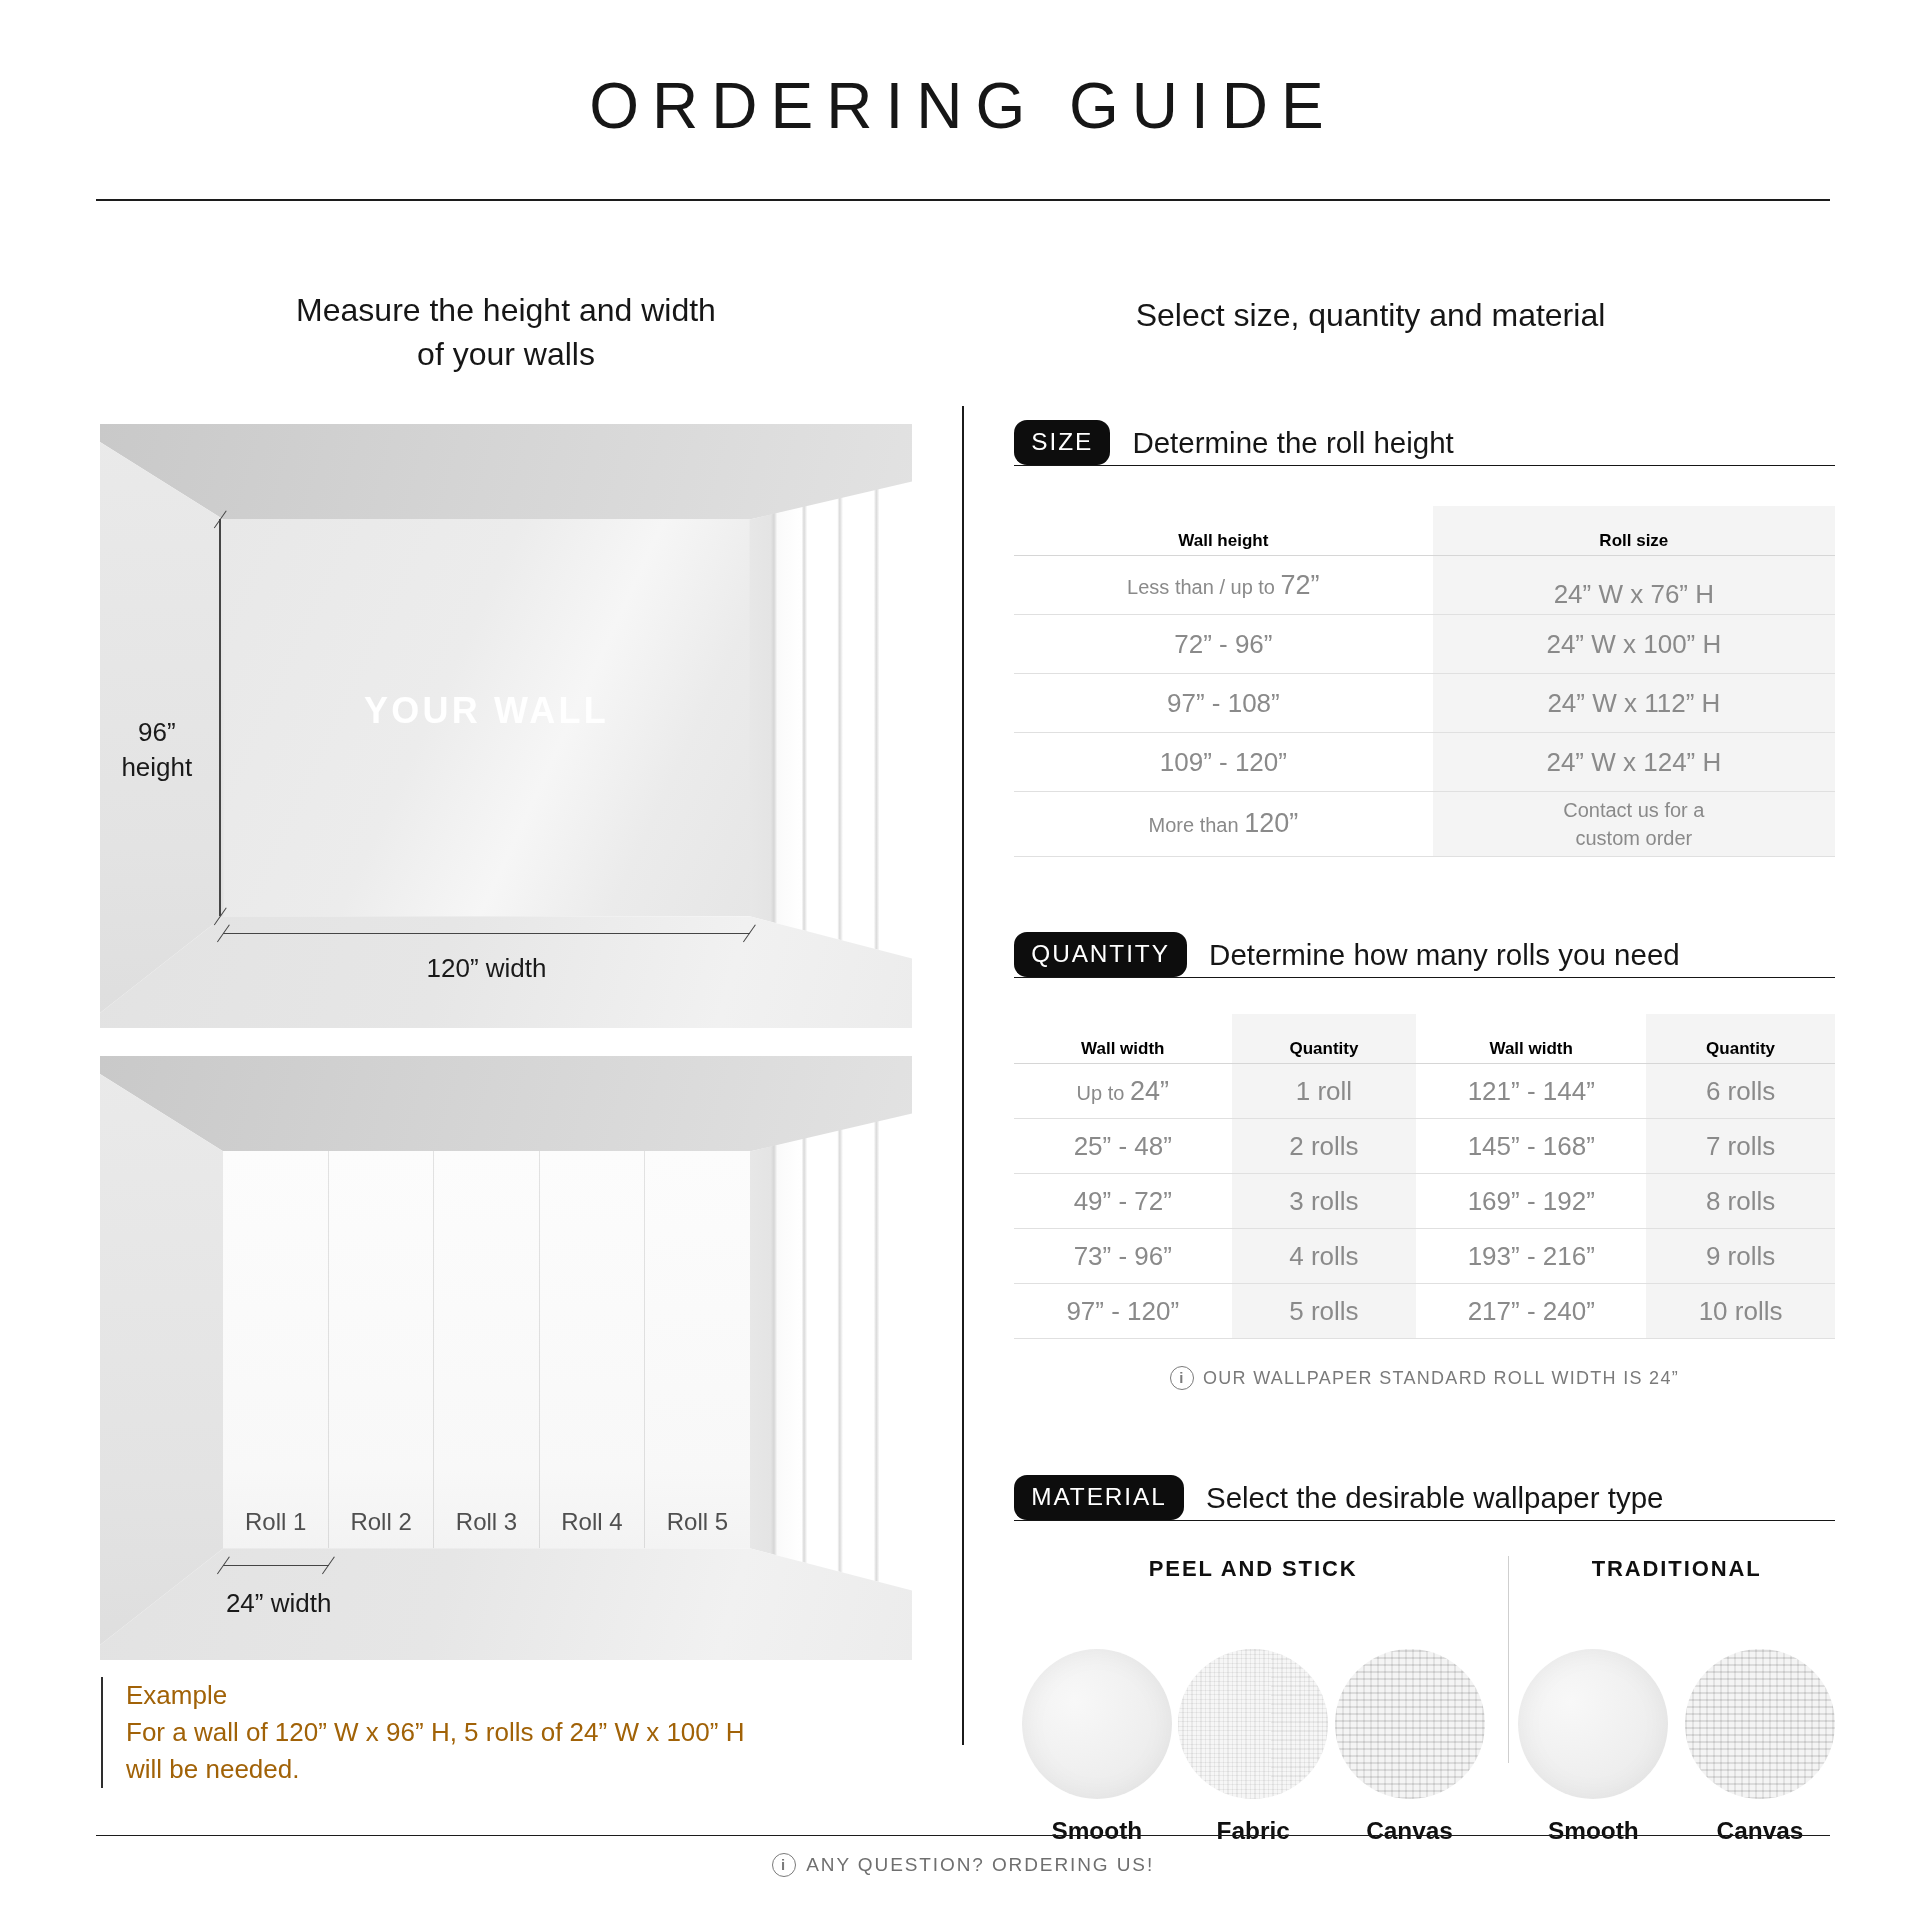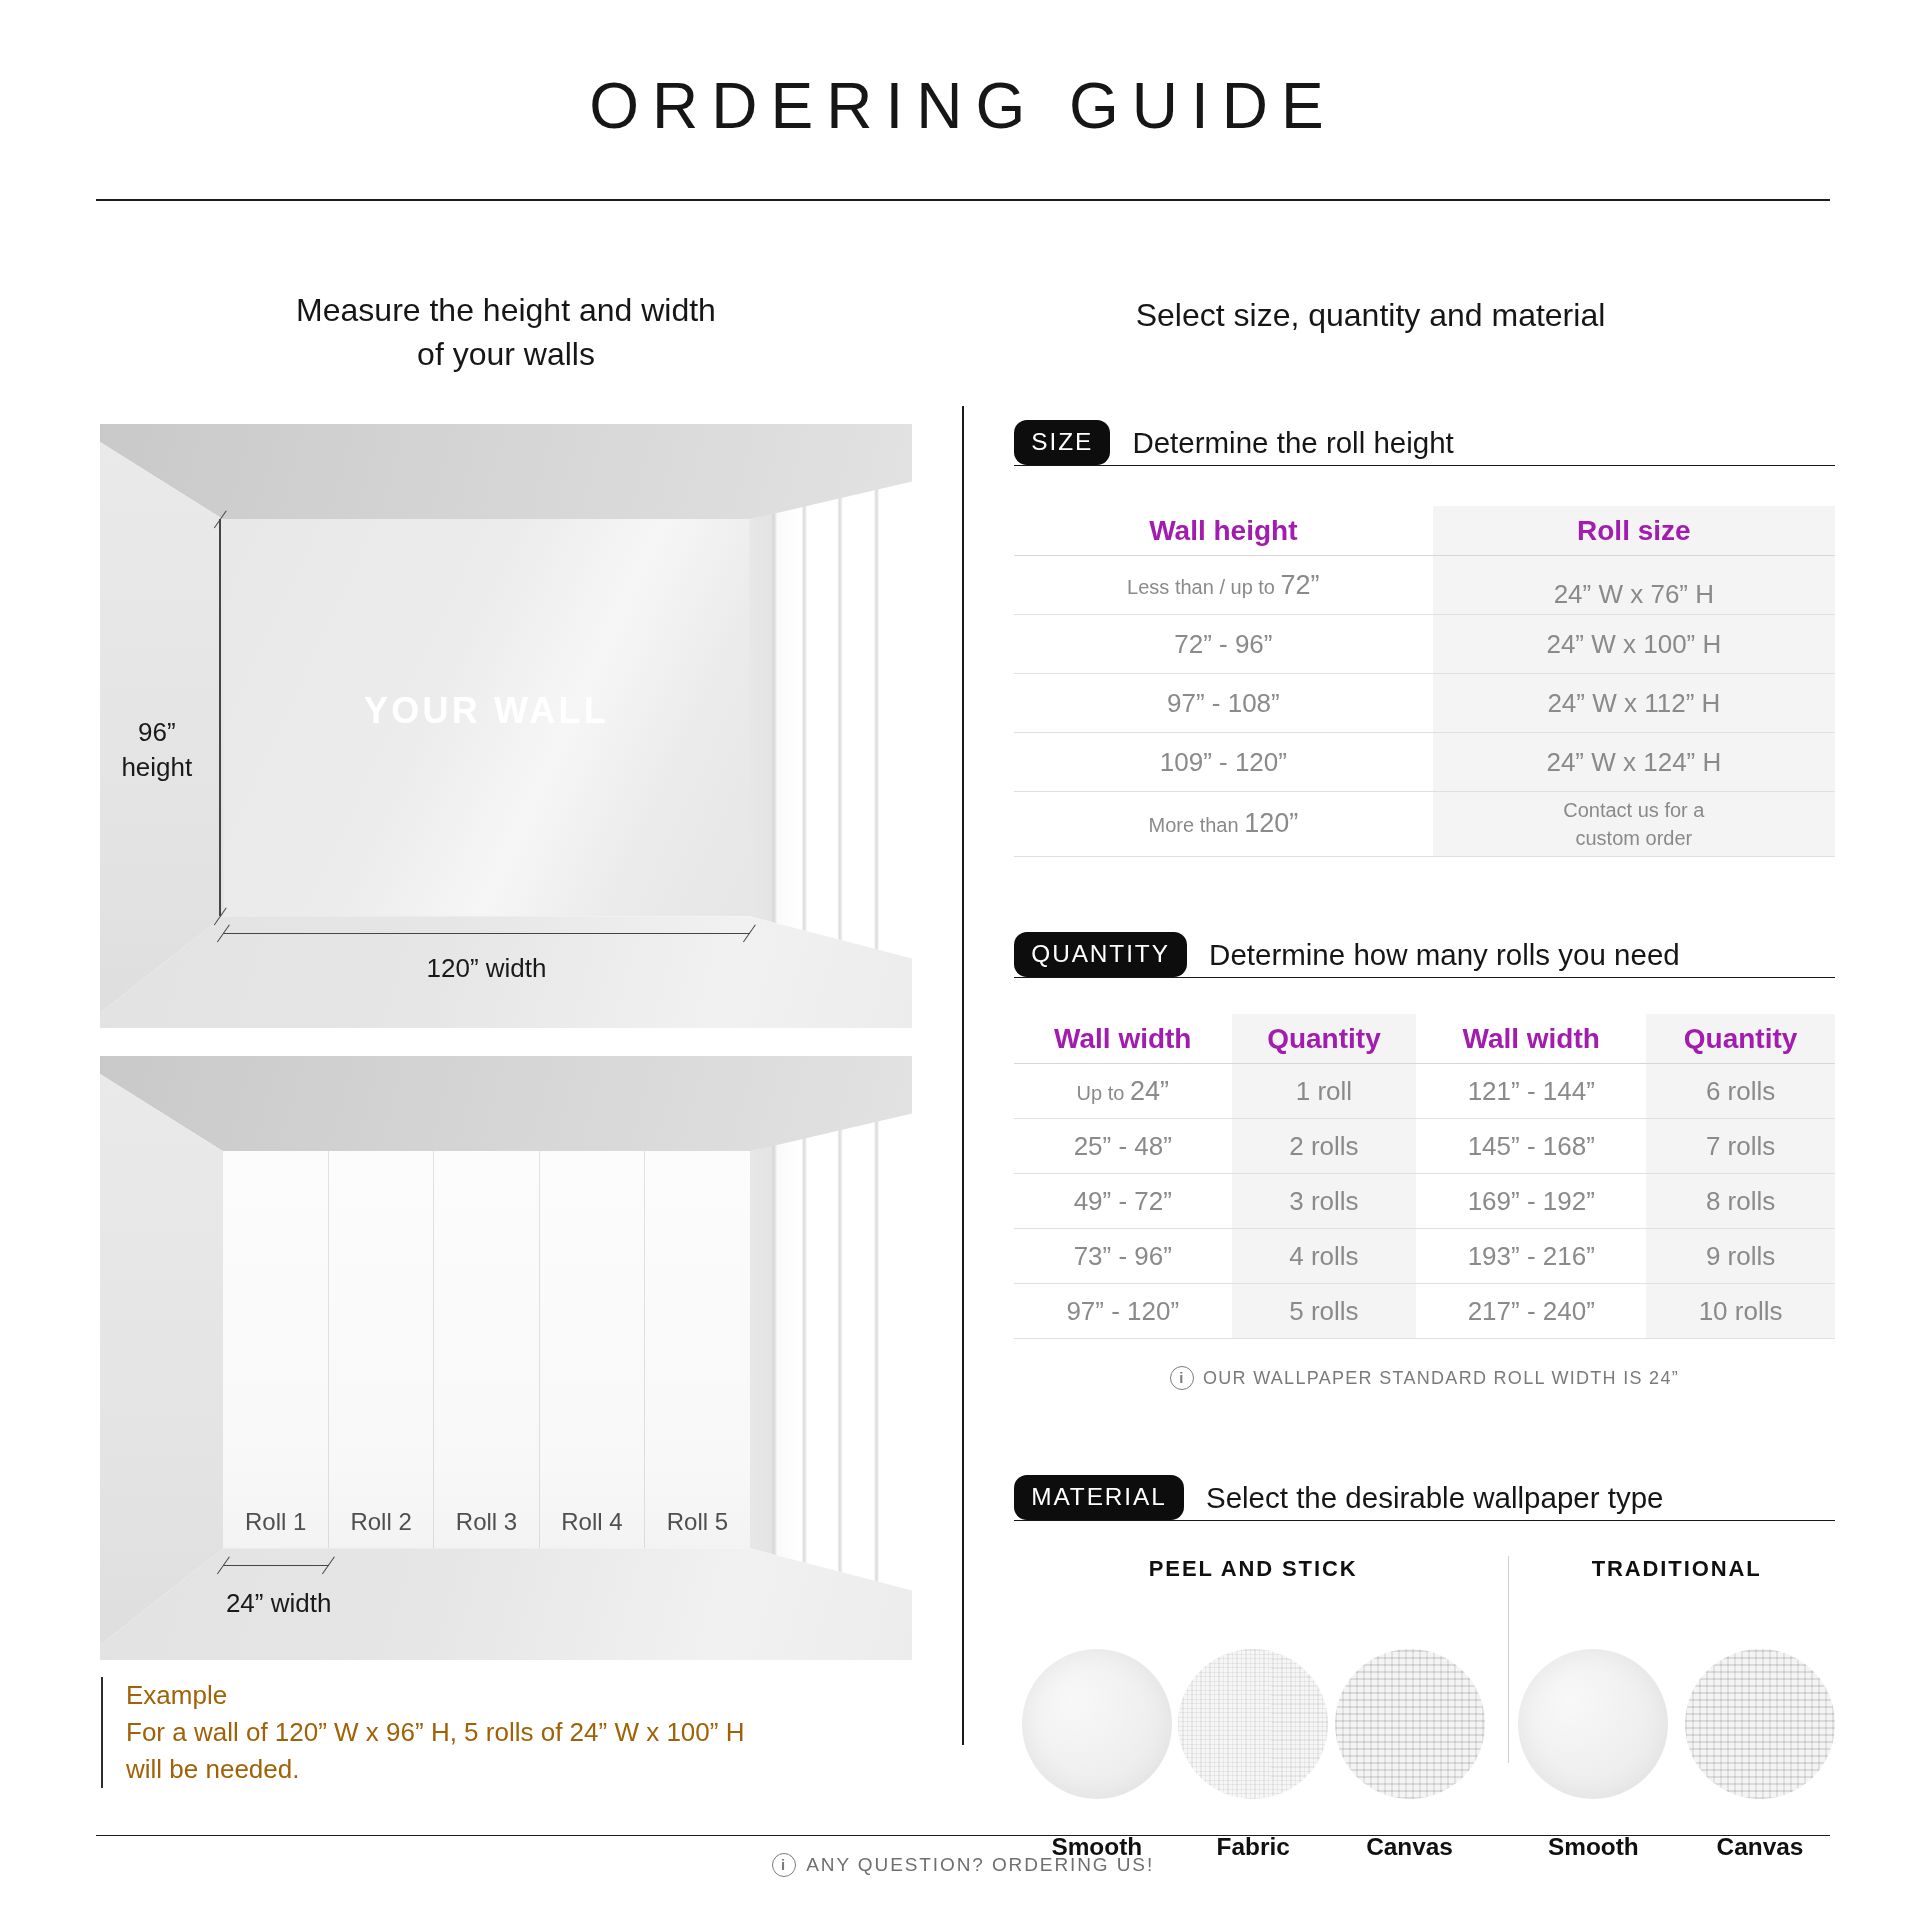--- a/index.html
+++ b/index.html
@@ -82,21 +82,21 @@
     letter-spacing:1.9px;padding:8.3px 17.3px;border-radius:13px;}
   .subtitle{font-size:29.5px;color:#161616;padding-bottom:5.1px;white-space:nowrap;}
 
   .table{position:absolute;left:1014px;width:821px;}
   .table-size{top:506px;} .table-quantity{top:1014px;}
   .t-row{display:flex;align-items:stretch;border-bottom:1.3px solid #e0e0e0;min-height:58px;}
   .table-quantity .t-row{min-height:54px;}
   .t-row.t-head{min-height:49px;border-bottom:1.3px solid #d6d6d6;}
   .t-cell{display:flex;align-items:center;justify-content:center;text-align:center;
     color:#8a8a8a;font-size:26px;padding:3.9px 6.4px;box-sizing:border-box;}
-  .t-cell.head{color:#a21caf;font-weight:700;font-size:28px;}
+  .t-cell.head{color:#000000;font-weight:700;font-size:17px;align-items:flex-end;}
   .t-cell.gray{background:#f4f4f4;}
   .cell-small{font-size:20px;}
   .cell-big{font-size:27px;}
   .cell-inner.multi{font-size:20px;line-height:1.4;display:inline-block;}
 
   .note{position:absolute;left:1014px;top:1366px;width:821px;display:flex;align-items:center;
     justify-content:center;gap:9px;font-size:18px;letter-spacing:1.3px;color:#7a7a7a;}
 
   .info-icon{display:inline-flex;align-items:center;justify-content:center;flex:0 0 auto;
     width:22px;height:22px;border:1.3px solid #7a7a7a;border-radius:50%;
@@ -105,21 +105,21 @@
   .material-groups{position:absolute;left:1014px;top:1556px;width:821px;display:flex;}
   .mat-group{display:flex;flex-direction:column;gap:48px;}
   .mat-group.peel{width:480px;}
   .mat-group.trad{flex:1;padding-left:26px;}
   .group-title{text-align:center;font-size:22px;font-weight:700;letter-spacing:1.9px;
     color:#101010;margin-bottom:19px;}
   .swatch-row{display:flex;gap:6.4px;justify-content:center;}
   .mat-group.trad .swatch-row{gap:16.7px;}
   .swatch{display:flex;flex-direction:column;align-items:center;}
   .swatch-circle{width:150px;height:150px;border-radius:50%;}
-  .swatch-label{margin-top:34px;font-size:24.4px;font-weight:700;color:#101010;}
+  .swatch-label{margin-top:18px;font-size:24.4px;font-weight:700;color:#101010;}
   .mat-divider{position:absolute;left:1508px;top:1556px;width:1.3px;height:207px;background:#cfcfcf;}
 
   .tex-smooth{background:#f0f0f0;
     background-image:radial-gradient(circle at 35% 35%,#f8f8f8 0%,#efefef 55%,#e8e8e8 100%);
     box-shadow:inset 0 0 28px rgba(0,0,0,.05);}
   .tex-fabric{background-color:#f6f6f6;
     background-image:repeating-linear-gradient(0deg,rgba(0,0,0,.055) 0 1.3px,transparent 1.3px 4.5px),
                      repeating-linear-gradient(90deg,rgba(0,0,0,.055) 0 1.3px,transparent 1.3px 4.5px);}
   .tex-canvas{background-color:#f4f4f4;
     background-image:repeating-linear-gradient(0deg,rgba(0,0,0,.10) 0 1.9px,transparent 1.9px 7px),

